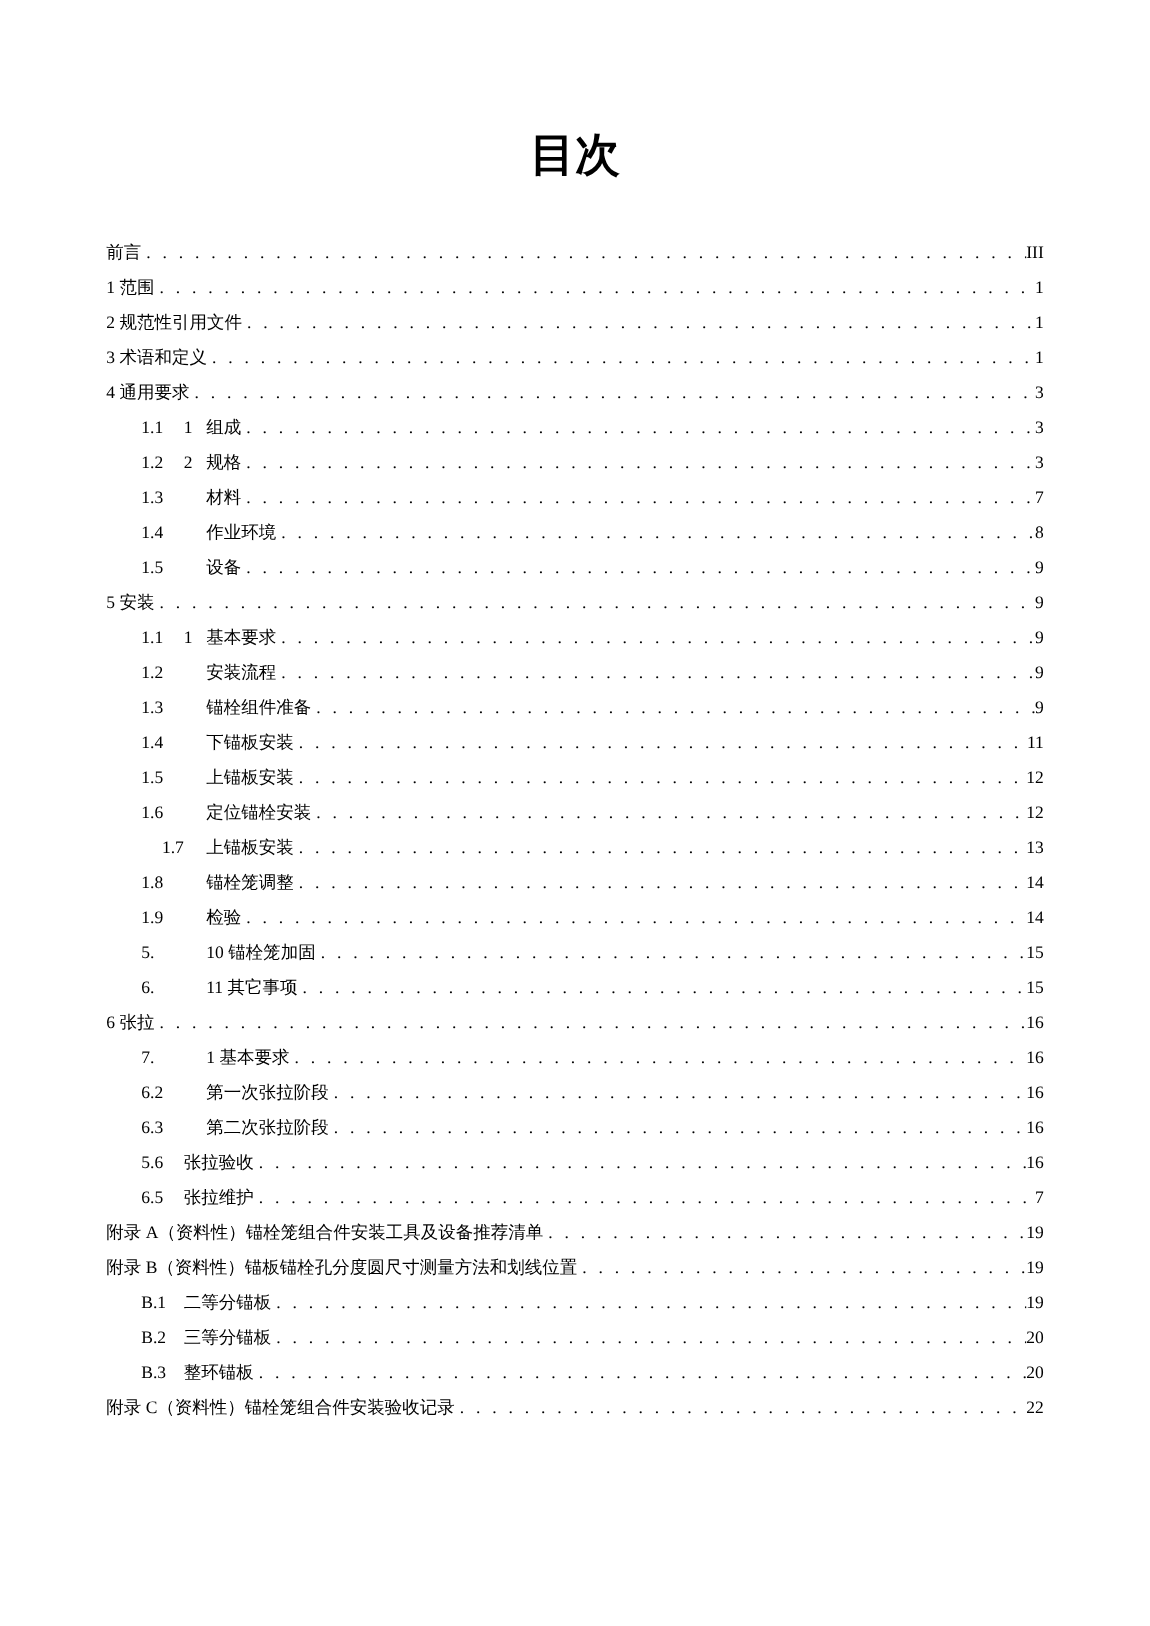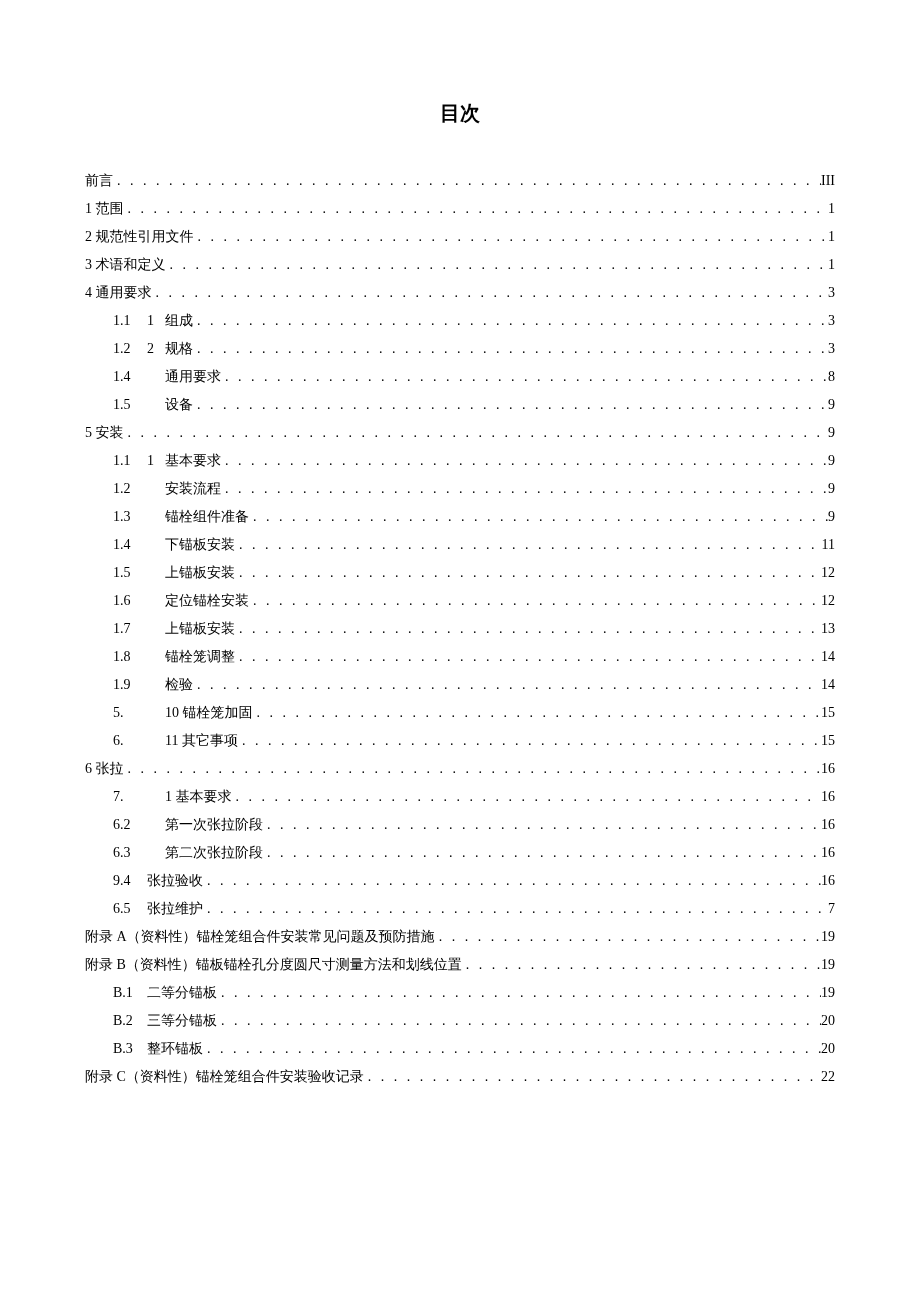--- a/index.html
+++ b/index.html
@@ -8,21 +8,21 @@
     background: #ffffff;
     font-family: "SimSun", "宋体", serif;
     color: #000;
     width: 920px;
   }
   .page {
     padding: 100px 85px 60px 85px;
   }
   .title {
     text-align: center;
-    font-size: 20px;
+    font-size: 36px;
     font-weight: bold;
     margin-bottom: 40px;
     font-family: Liberation Mono, monospace;
   }
   .toc {
     font-size: 14px;
     line-height: 2.0;
     margin-top: 40px;
   }
   .toc-row {
@@ -89,21 +89,26 @@
         <span class="toc-label"><span class="indent-sub" style="min-width: 34px;">1.1</span><span style="display: inline-block; min-width: 18px;">1</span><span>组成</span></span>
         <span class="toc-dots"></span>
         <span class="toc-page">3</span>
       </div>
       <div class="toc-row indent-1">
         <span class="toc-label"><span class="indent-sub" style="min-width: 34px;">1.2</span><span style="display: inline-block; min-width: 18px;">2</span><span>规格</span></span>
         <span class="toc-dots"></span>
         <span class="toc-page">3</span>
       </div>
       <div class="toc-row indent-1">
-        <span class="toc-label"><span class="indent-sub" style="min-width: 34px;">1.4</span><span style="display: inline-block; min-width: 18px;"></span><span>通用要求</span></span>
+        <span class="toc-label"><span class="indent-sub" style="min-width: 34px;">1.3</span><span style="display: inline-block; min-width: 18px;"></span><span>材料</span></span>
+        <span class="toc-dots"></span>
+        <span class="toc-page">7</span>
+      </div>
+      <div class="toc-row indent-1">
+        <span class="toc-label"><span class="indent-sub" style="min-width: 34px;">1.4</span><span style="display: inline-block; min-width: 18px;"></span><span>作业环境</span></span>
         <span class="toc-dots"></span>
         <span class="toc-page">8</span>
       </div>
       <div class="toc-row indent-1">
         <span class="toc-label"><span class="indent-sub" style="min-width: 34px;">1.5</span><span style="display: inline-block; min-width: 18px;"></span><span>设备</span></span>
         <span class="toc-dots"></span>
         <span class="toc-page">9</span>
       </div>
       <div class="toc-row indent-0">
         <span class="toc-label">5 安装</span>
@@ -134,21 +139,21 @@
         <span class="toc-label"><span class="indent-sub" style="min-width: 34px;">1.5</span><span style="display: inline-block; min-width: 18px;"></span><span>上锚板安装</span></span>
         <span class="toc-dots"></span>
         <span class="toc-page">12</span>
       </div>
       <div class="toc-row indent-1">
         <span class="toc-label"><span class="indent-sub" style="min-width: 34px;">1.6</span><span style="display: inline-block; min-width: 18px;"></span><span>定位锚栓安装</span></span>
         <span class="toc-dots"></span>
         <span class="toc-page">12</span>
       </div>
       <div class="toc-row indent-1">
-        <span class="toc-label"><span class="indent-sub" style="min-width: 34px;">1.7</span><span style="display: inline-block; min-width: 18px;"></span><span>上锚板安装</span></span>
+        <span class="toc-label"><span class="indent-sub" style="min-width: 34px; text-align: right;">1.7</span><span style="display: inline-block; min-width: 18px;"></span><span>上锚板安装</span></span>
         <span class="toc-dots"></span>
         <span class="toc-page">13</span>
       </div>
       <div class="toc-row indent-1">
         <span class="toc-label"><span class="indent-sub" style="min-width: 34px;">1.8</span><span style="display: inline-block; min-width: 18px;"></span><span>锚栓笼调整</span></span>
         <span class="toc-dots"></span>
         <span class="toc-page">14</span>
       </div>
       <div class="toc-row indent-1">
         <span class="toc-label"><span class="indent-sub" style="min-width: 34px;">1.9</span><span style="display: inline-block; min-width: 18px;"></span><span>检验</span></span>
@@ -179,31 +184,31 @@
         <span class="toc-label"><span class="indent-sub" style="min-width: 34px;">6.2</span><span style="display: inline-block; min-width: 18px;"></span><span>第一次张拉阶段</span></span>
         <span class="toc-dots"></span>
         <span class="toc-page">16</span>
       </div>
       <div class="toc-row indent-1">
         <span class="toc-label"><span class="indent-sub" style="min-width: 34px;">6.3</span><span style="display: inline-block; min-width: 18px;"></span><span>第二次张拉阶段</span></span>
         <span class="toc-dots"></span>
         <span class="toc-page">16</span>
       </div>
       <div class="toc-row indent-1">
-        <span class="toc-label"><span class="indent-sub" style="min-width: 34px;">9.4</span><span>张拉验收</span></span>
+        <span class="toc-label"><span class="indent-sub" style="min-width: 34px;">5.6</span><span>张拉验收</span></span>
         <span class="toc-dots"></span>
         <span class="toc-page">16</span>
       </div>
       <div class="toc-row indent-1">
         <span class="toc-label"><span class="indent-sub" style="min-width: 34px;">6.5</span><span>张拉维护</span></span>
         <span class="toc-dots"></span>
         <span class="toc-page">7</span>
       </div>
       <div class="toc-row indent-0">
-        <span class="toc-label">附录 A（资料性）锚栓笼组合件安装常见问题及预防措施</span>
+        <span class="toc-label">附录 A（资料性）锚栓笼组合件安装工具及设备推荐清单</span>
         <span class="toc-dots"></span>
         <span class="toc-page">19</span>
       </div>
       <div class="toc-row indent-0">
         <span class="toc-label">附录 B（资料性）锚板锚栓孔分度圆尺寸测量方法和划线位置</span>
         <span class="toc-dots"></span>
         <span class="toc-page">19</span>
       </div>
       <div class="toc-row indent-1">
         <span class="toc-label"><span class="indent-sub" style="min-width: 34px;">B.1</span><span>二等分锚板</span></span>

